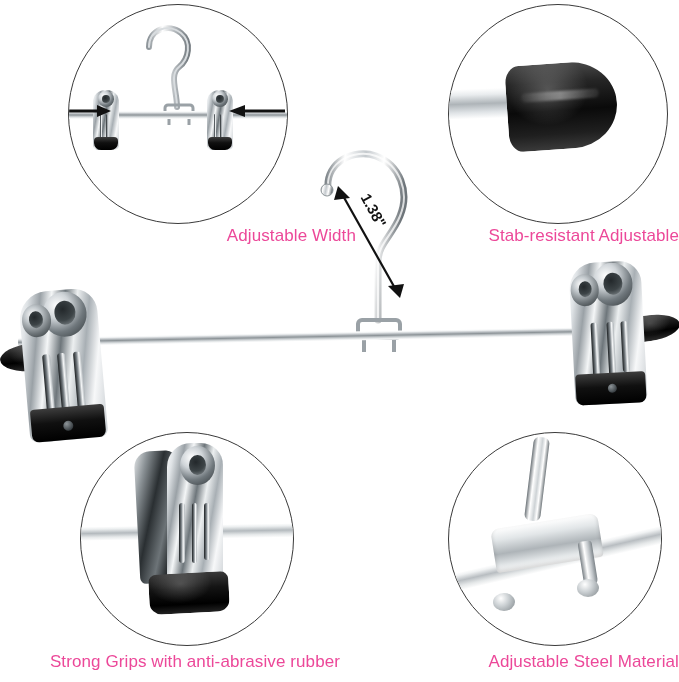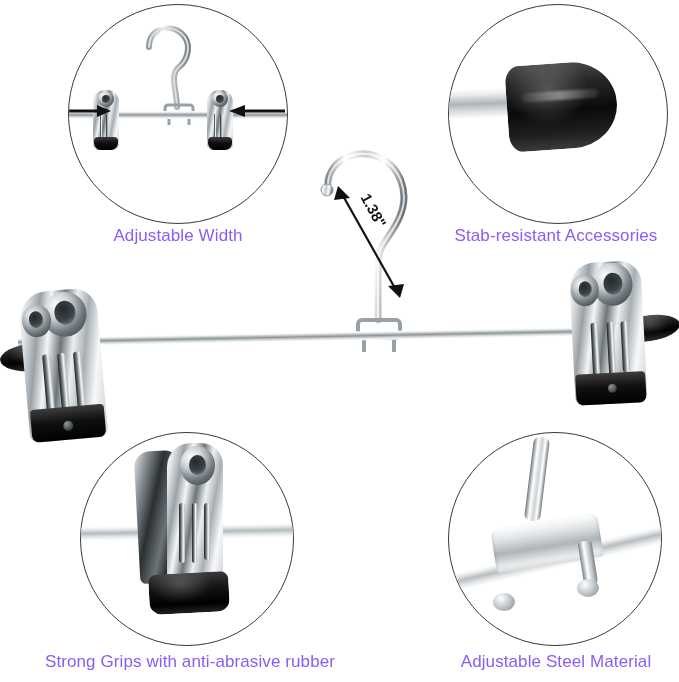--- a/index.html
+++ b/index.html
@@ -31,24 +31,24 @@
     position: absolute;
     inset: 0;
   }
 
   
   .caption {
     position: absolute;
     font-family: "Liberation Sans", sans-serif;
     font-size: 17px;
     font-weight: 400;
-    color: #8b5cf6;
+    color: #ec4899;
     letter-spacing: 0.1px;
     white-space: nowrap;
-    text-align: center;
+    text-align: right;
   }
 
   
   .chrome-bar {
     position: absolute;
     background: linear-gradient(to bottom,
       #ffffff 0%, #f2f4f5 14%, #b9bec2 34%, #8d9498 50%,
       #c5cacd 68%, #eef0f1 86%, #ffffff 100%);
     border-radius: 2px;
   }
@@ -176,21 +176,21 @@
                   background:
                     radial-gradient(ellipse at 38% 30%, rgba(255,255,255,0.24) 0%, rgba(255,255,255,0) 42%),
                     linear-gradient(to bottom, #4a4a4a 0%, #262626 22%, #0a0a0a 55%, #1f1f1f 82%, #3a3a3a 100%);
                   transform: rotate(-4deg);"></div>
       <div style="position:absolute; left:72px; top:86px; width:78px; height:9px;
                   border-radius:5px; background:linear-gradient(to right, rgba(255,255,255,0.05), rgba(255,255,255,0.38), rgba(255,255,255,0.08));
                   transform: rotate(-4deg); filter: blur(1px);"></div>
     </div>
   </div>
 
-  <div class="caption" style="left:433px; top:226px; width:246px;">Stab-resistant Accessories</div>
+  <div class="caption" style="left:433px; top:226px; width:246px;">Stab-resistant Adjustable</div>
 
   <div style="position:absolute; left:0; top:140px; width:679px; height:300px;">
 
     <svg style="position:absolute; left:300px; top:0px;" width="160" height="230" viewBox="0 0 160 230">
       <defs>
         <linearGradient id="hookg" x1="0" y1="0" x2="1" y2="0.2">
           <stop offset="0%" stop-color="#7d8489"></stop>
           <stop offset="22%" stop-color="#ffffff"></stop>
           <stop offset="48%" stop-color="#c4c9cd"></stop>
           <stop offset="72%" stop-color="#ffffff"></stop>
@@ -282,21 +282,21 @@
 
       <div style="position:absolute; left:68px; top:140px; width:80px; height:40px;
                   border-radius: 8px 8px 12px 12px;
                   background:
                     radial-gradient(ellipse at 40% 26%, rgba(255,255,255,0.22) 0%, rgba(255,255,255,0) 46%),
                     linear-gradient(to bottom, #3a3a3a 0%, #141414 38%, #000 78%, #222 100%);
                   transform: rotate(-3deg);"></div>
     </div>
   </div>
 
-  <div class="caption" style="left:0px; top:652px; width:340px;margin-left:20px;">Strong Grips with anti-abrasive rubber</div>
+  <div class="caption" style="left:0px; top:652px; width:340px;">Strong Grips with anti-abrasive rubber</div>
 
   <div class="inset" style="left:448px; top:432px; width:214px; height:214px;">
     <div class="inset-art">
 
       <div class="chrome-bar" style="left:-20px; top:116px; width:264px; height:18px;
                   background:linear-gradient(to bottom,#ffffff 0%,#f0f2f3 16%,#b8bdc1 46%,#e4e7e8 74%,#ffffff 100%);
                   transform:rotate(-13deg);"></div>
 
       <div style="position:absolute; left:80px; top:4px; width:16px; height:84px;
                   border-radius:6px;

